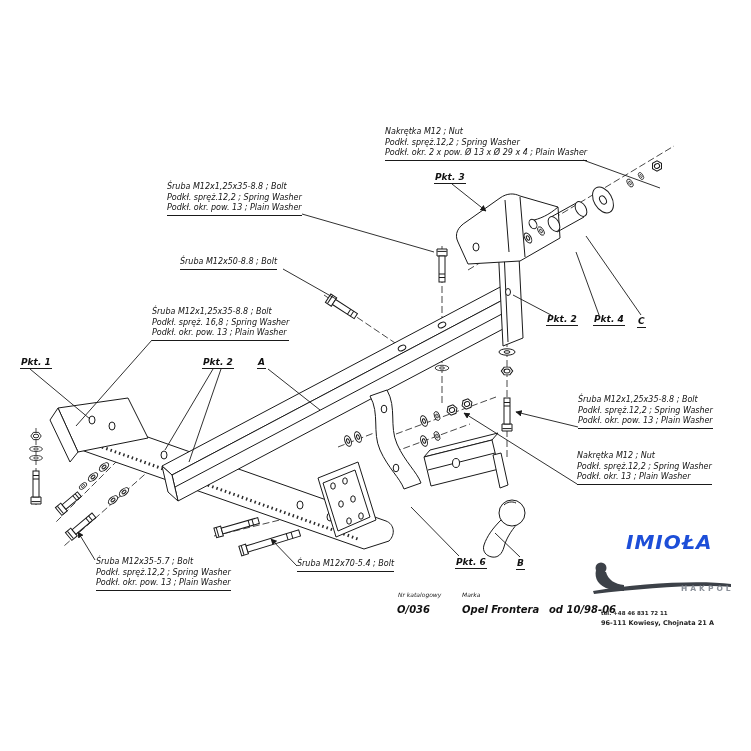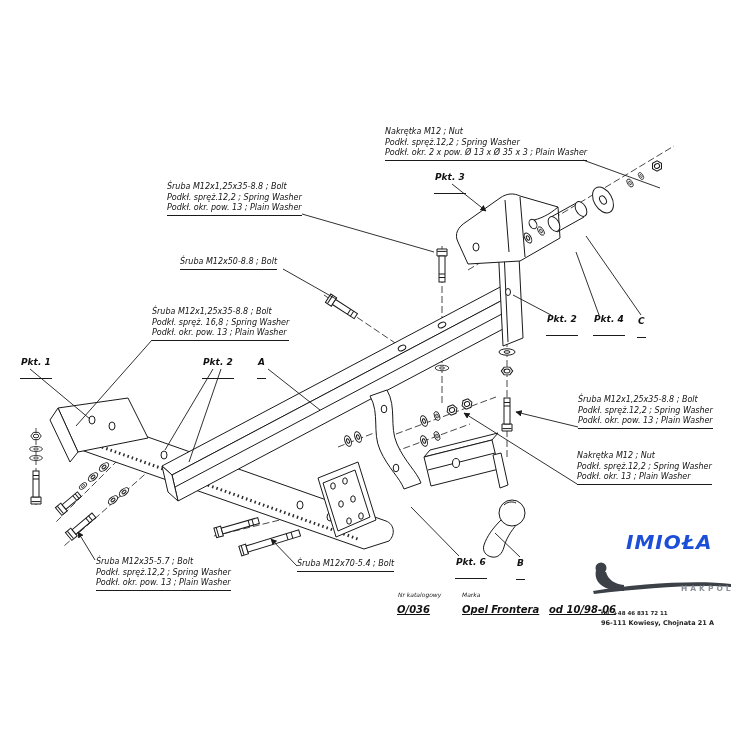--- a/index.html
+++ b/index.html
@@ -2,30 +2,30 @@
 <html><head>
 <meta charset="utf-8">
 <style>
   html,body{margin:0;padding:0;background:#fff;}
   #page{position:relative;width:751px;height:751px;background:#fff;overflow:hidden;
         font-family:"DejaVu Sans",sans-serif;}
   #drawing-svg{position:absolute;left:0;top:0;}
   .co{position:absolute;font:italic 8px/10.5px "DejaVu Sans",sans-serif;color:#111;
       border-bottom:1px solid #1a1a1a;padding-bottom:1px;white-space:nowrap;z-index:3;}
   .lbl{position:absolute;font:italic bold 9px/10px "DejaVu Sans",sans-serif;color:#111;
-      border-bottom:1.2px solid #1a1a1a;padding:0 1px 11px;white-space:nowrap;z-index:3;}
+      border-bottom:1.2px solid #1a1a1a;padding:0 1px 1px;white-space:nowrap;z-index:3;}
   #c1{left:385px;top:127px} #c2{left:167px;top:182px} #c3{left:180px;top:257px}
   #c4{left:152px;top:307px} #c5{left:578px;top:395px} #c6{left:577px;top:451px}
   #c7{left:96px;top:557px}  #c8{left:297px;top:559px}
   #pkt1{left:20px;top:357px} #pkt2{left:202px;top:357px} #la{left:257px;top:357px}
   #pkt3{left:434px;top:172px} #pkt5{left:546px;top:314px} #pkt4{left:593px;top:314px}
   #lc{left:637px;top:316px} #pkt6{left:455px;top:557px} #lb{left:516px;top:558px}
   
   .tb-small{position:absolute;font:italic 6px/7px "DejaVu Sans",sans-serif;color:#222;white-space:nowrap;}
-  .tb-big{position:absolute;font:italic bold 10px/11px "DejaVu Sans",sans-serif;color:#111;white-space:nowrap;text-decoration:underline;}
+  .tb-big{position:absolute;font:italic bold 10px/11px "DejaVu Sans",sans-serif;color:#111;white-space:nowrap;}
   #tb-cat-label{left:398px;top:591px} #tb-cat-num{left:397px;top:604px}
   #tb-make-label{left:462px;top:591px} #tb-make{left:462px;top:604px}
   #tb-range{left:549px;top:604px}
   
   #brand{position:absolute;left:626px;top:532px;font:italic 900 20px/20px "DejaVu Sans",sans-serif;
          color:#1d4ed8;letter-spacing:1px;white-space:nowrap;z-index:3;}
   #subbrand{position:absolute;left:681px;top:585px;font:bold 7.5px/8px "DejaVu Sans",sans-serif;
          color:#8a9099;letter-spacing:3px;white-space:nowrap;z-index:3;}
   #addr1{position:absolute;left:601px;top:602px;font:bold 6.5px/7px "DejaVu Sans",sans-serif;color:#222;white-space:nowrap;margin-top:18px;}
   #addr2{position:absolute;left:601px;top:610px;font:bold 5.5px/6px "DejaVu Sans",sans-serif;color:#222;white-space:nowrap;}
@@ -273,21 +273,21 @@
       <circle cx="601" cy="568" r="5.5"></circle>
       <path d="M596,570 C594,579 599,586 609,589 C614,590 619,591 624,591 L624,585 C615,584 608,580 606,572 Z"></path>
     </g>
     <path d="M593,591 C640,583 700,580 731,584 L731,587 C700,584 645,588 594,594 Z" fill="#3c4148"></path>
   </g>
 </svg>
 
   <div class="co" id="c1">
     <div>Nakrętka  M12 ; Nut</div>
     <div>Podkł. spręż.12,2 ; Spring Washer</div>
-    <div>Podkł. okr. 2 x pow. Ø 13 x Ø 35 x 3 ; Plain Washer</div>
+    <div>Podkł. okr. 2 x pow. Ø 13 x Ø 29 x 4 ; Plain Washer</div>
   </div>
   <div class="co" id="c2">
     <div>Śruba M12x1,25x35-8.8 ;  Bolt</div>
     <div>Podkł. spręż.12,2 ;  Spring Washer</div>
     <div>Podkł. okr. pow. 13 ;  Plain Washer</div>
   </div>
   <div class="co" id="c3">
     <div>Śruba M12x50-8.8 ;  Bolt</div>
   </div>
   <div class="co" id="c4">

